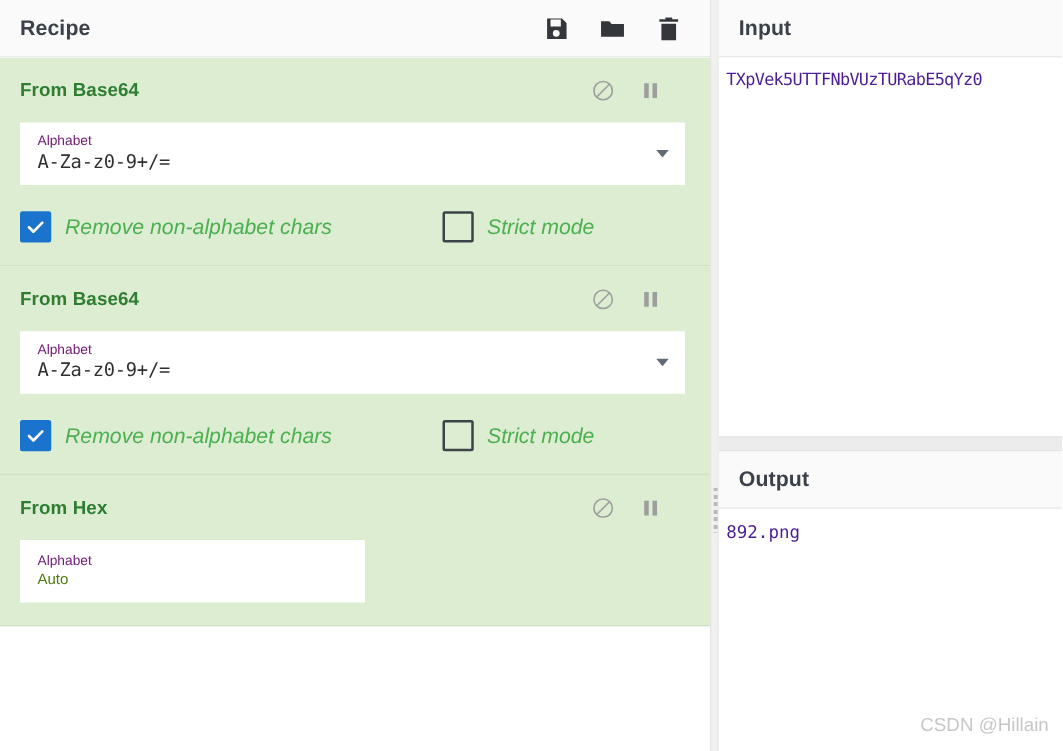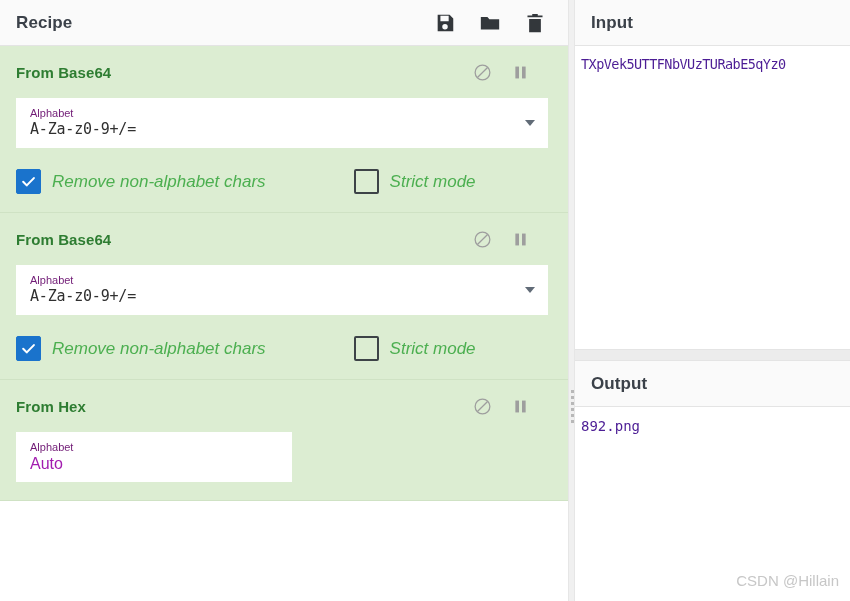--- a/index.html
+++ b/index.html
@@ -136,23 +136,23 @@
 
   .field-value {
     font-family: "DejaVu Sans Mono", monospace;
     font-size: 15px;
     color: #303030;
     line-height: 1.15;
     letter-spacing: -0.2px;
   }
   .field-value.sans {
     font-family: "Liberation Sans", sans-serif;
-    font-size: 16px;
+    font-size: 12px;
     letter-spacing: 0;
-    color: #a21caf;
+    color: #4d7c0f;
   }
 
   .field-arrow {
     position: absolute;
     right: 13px;
     top: 50%;
     transform: translateY(-50%);
     width: 0;
     height: 0;
     border-left: 5px solid transparent;

